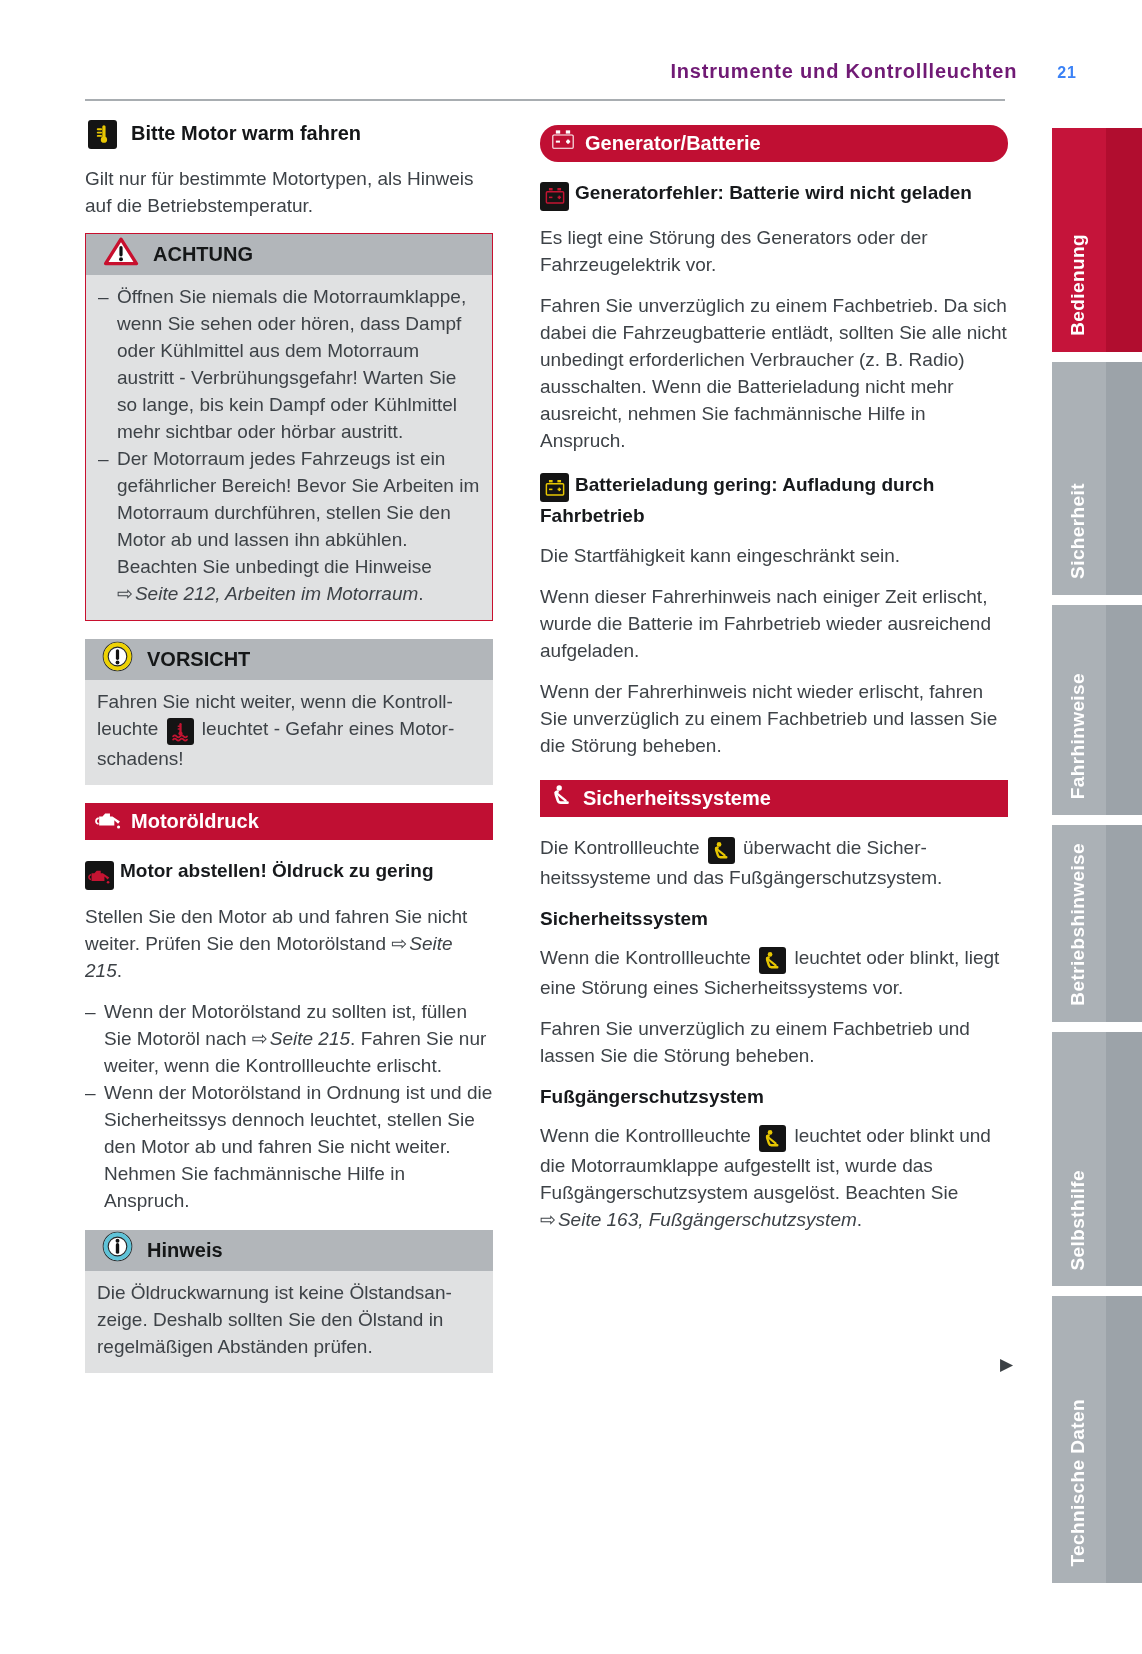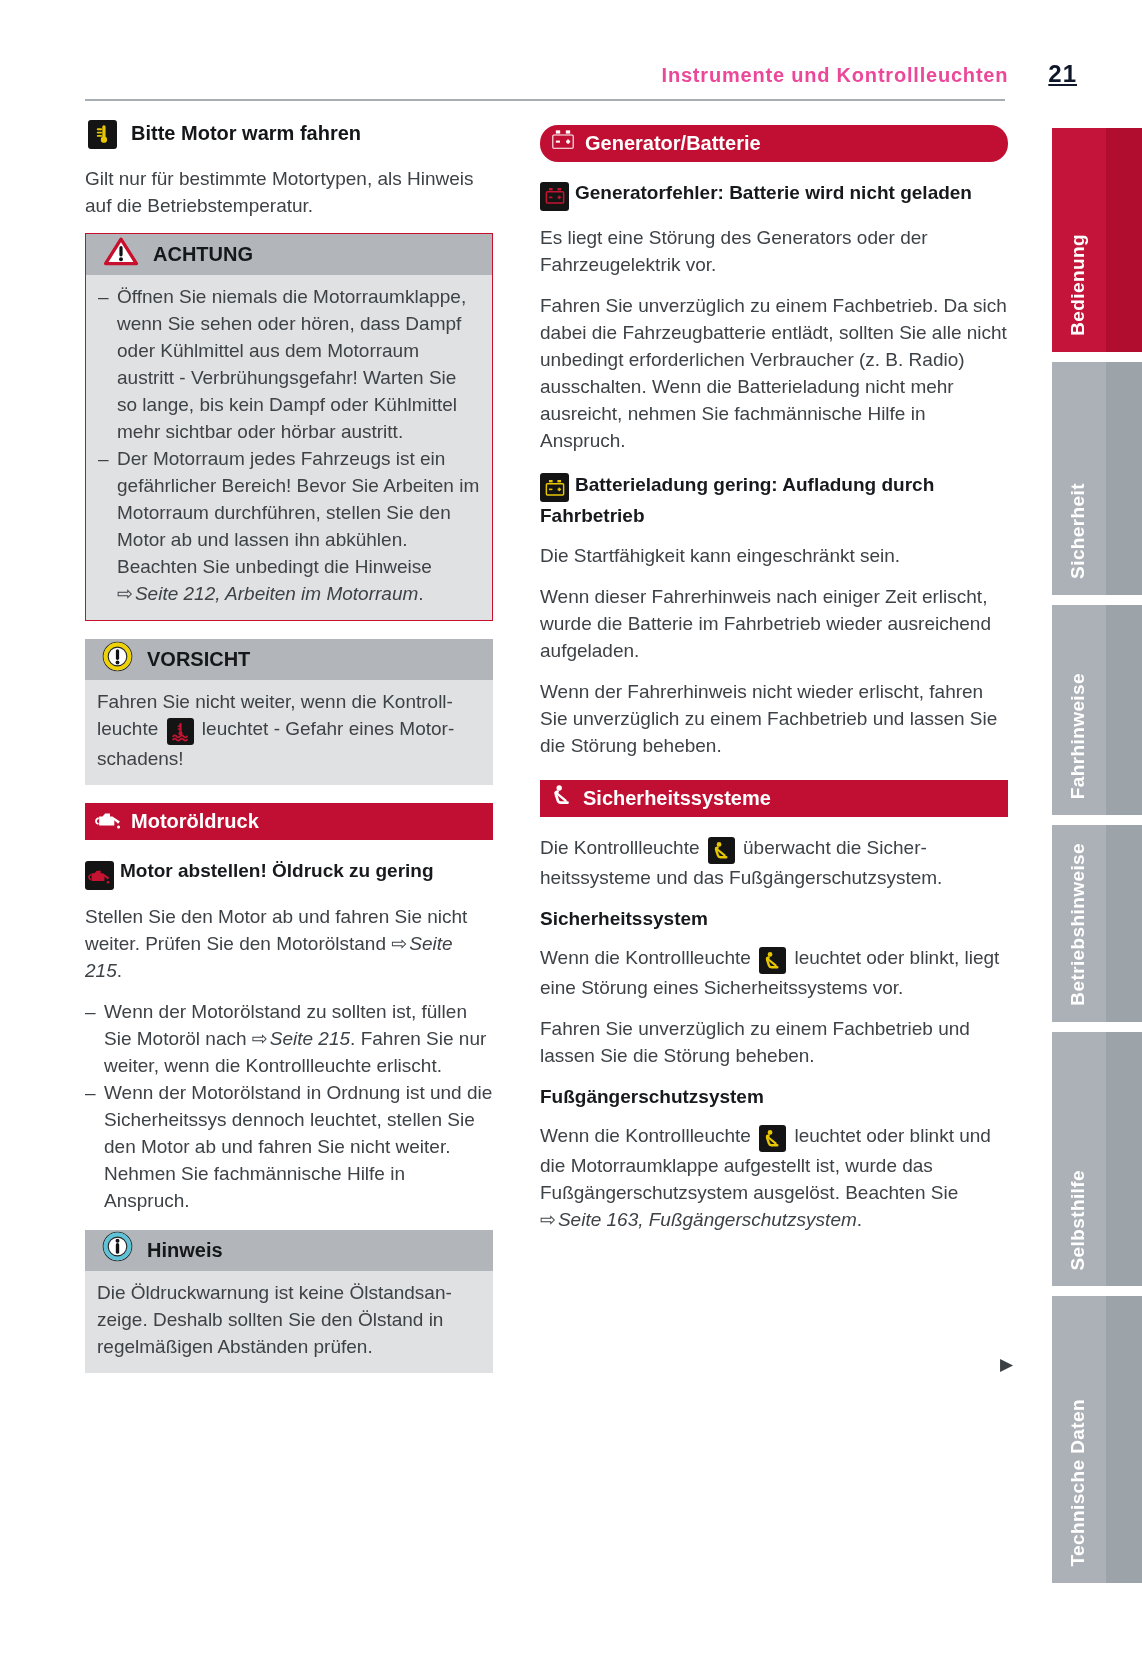--- a/index.html
+++ b/index.html
@@ -2,22 +2,22 @@
 <html lang="de"><head>
 <meta charset="utf-8">
 <style>
   html,body{margin:0;padding:0;background:#ffffff;}
   .page{
     position:relative;width:1142px;height:1654px;background:#fff;overflow:hidden;
     font-family:"Liberation Sans",sans-serif;color:#3d4247;
   }
   
   .runhead{position:absolute;top:60px;left:85px;width:992px;display:flex;justify-content:flex-end;align-items:baseline;gap:40px;}
-  .runhead .title{font-size:20px;font-weight:bold;letter-spacing:.8px;color:#ec4899;}
-  .runhead .pageno{font-size:24px;font-weight:bold;letter-spacing:1px;color:#0f172a;text-decoration:underline;}
+  .runhead .title{font-size:20px;font-weight:bold;letter-spacing:.8px;color:#701a75;}
+  .runhead .pageno{font-size:16px;font-weight:bold;letter-spacing:1px;color:#3b82f6;}
   .runrule{position:absolute;top:99px;left:85px;width:920px;height:2px;background:#a8adb1;}
   
   .col{position:absolute;top:120px;font-size:19px;line-height:27px;}
   .col-left{left:85px;width:408px;}
   .col-right{left:540px;width:468px;}
   .para{margin:12px 0 14px 0;}
   .subhead{font-weight:bold;color:#17191c;margin:6px 0 9px 0;}
   
   .banner{
     background:#c00f33;color:#fff;height:37px;display:flex;align-items:center;

